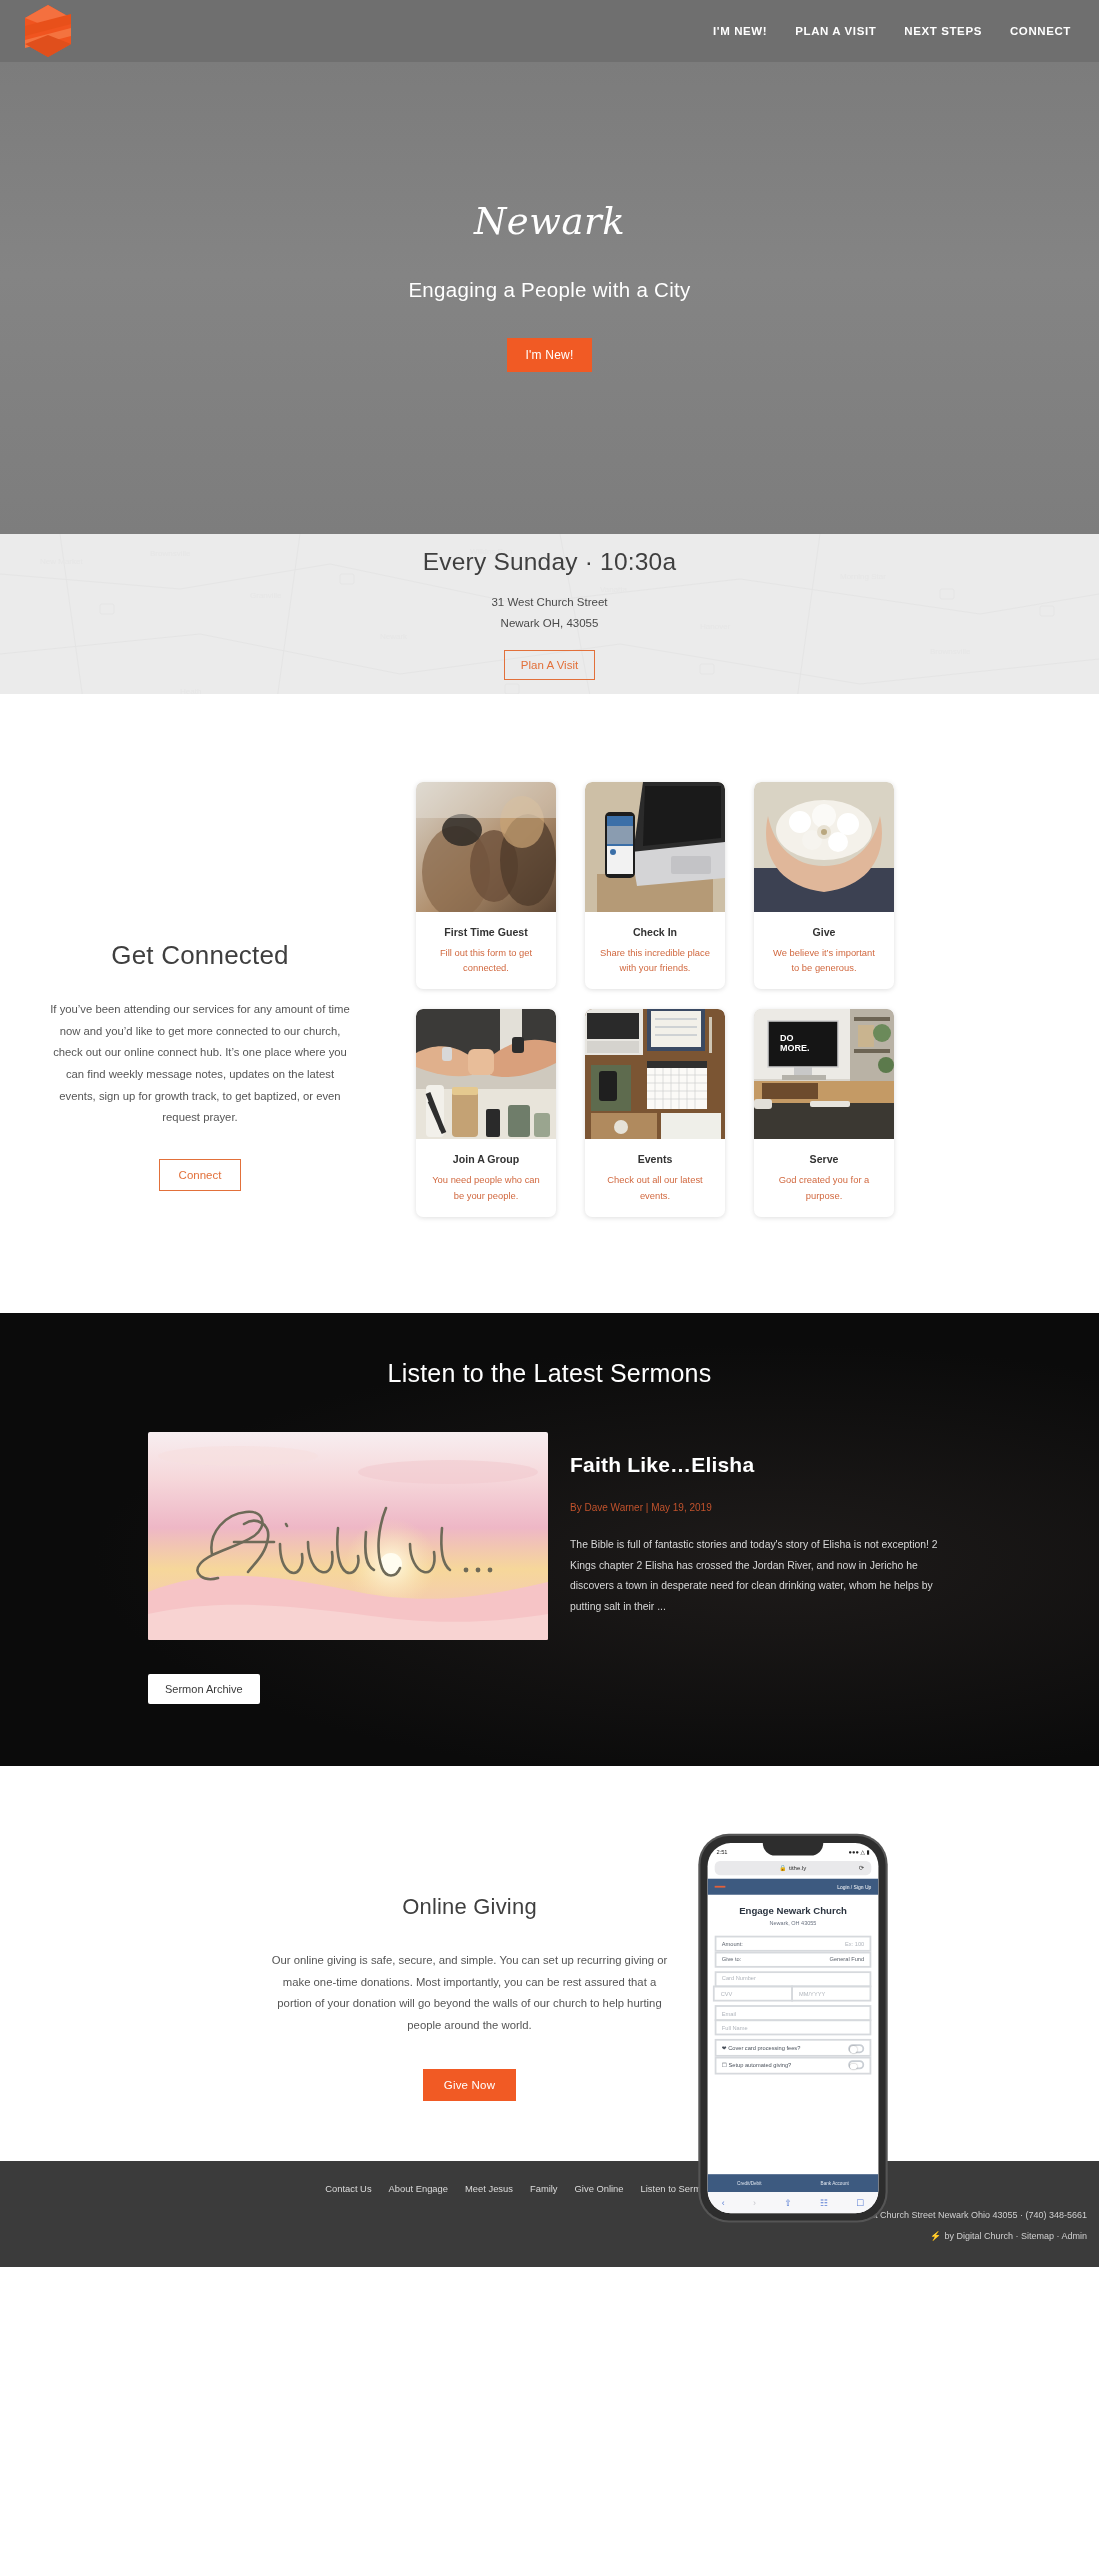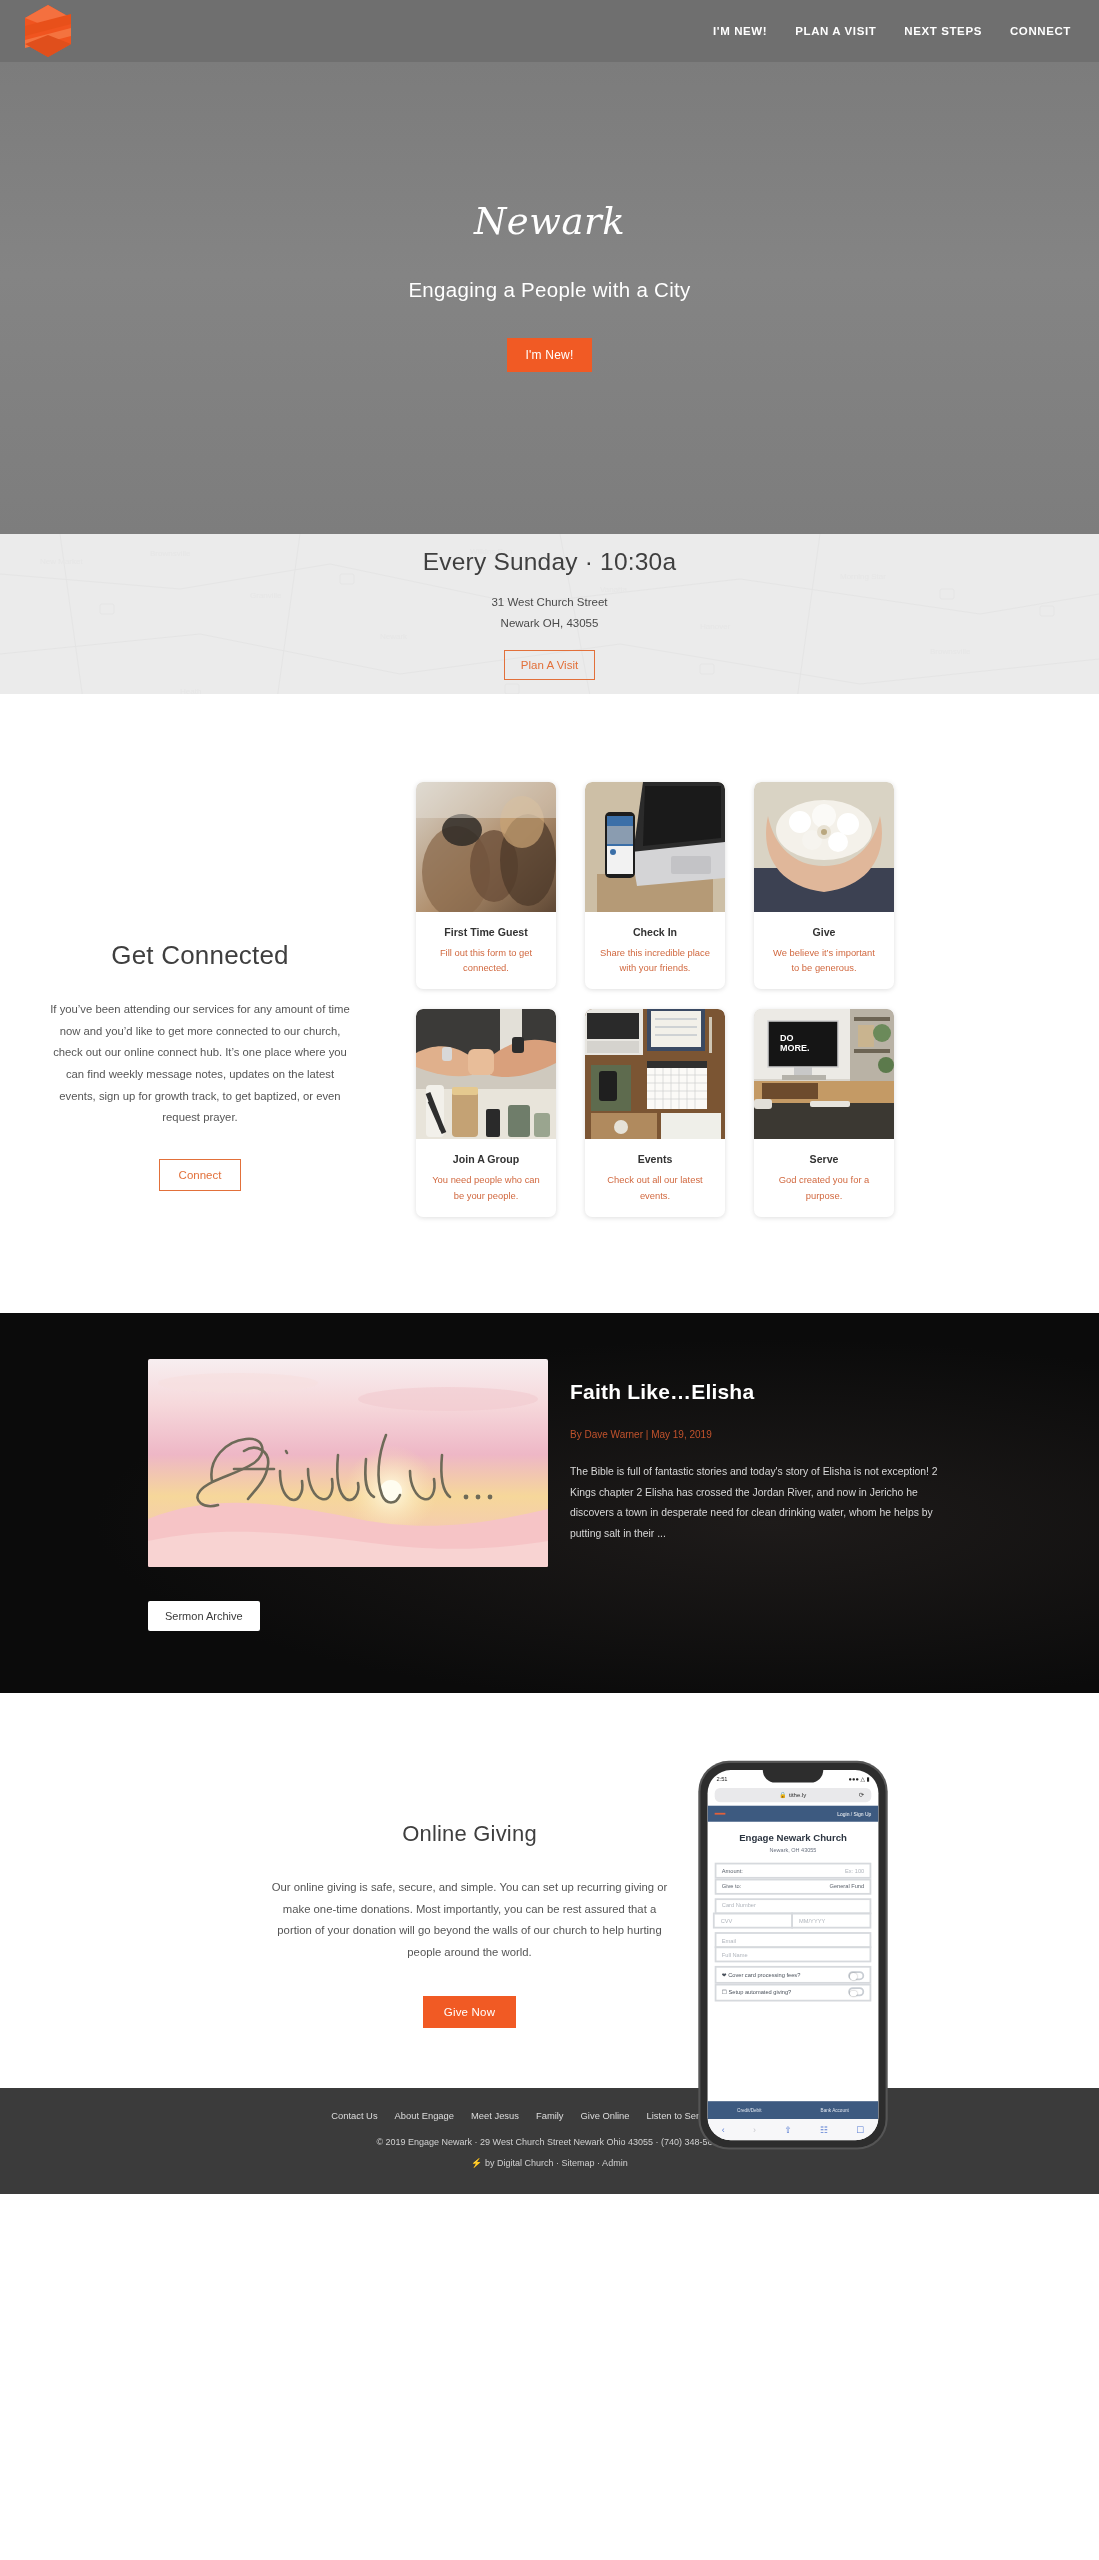--- a/index.html
+++ b/index.html
@@ -439,22 +439,22 @@
     display: flex;
     align-items: center;
     justify-content: space-around;
     color: #5b7fd4;
     font-size: 5px;
   }
 
   
   .site-footer {
     background: #3b3b3b;
-    padding: 22px 0 26px 0;
-    text-align: center;
+    padding: 22px 12px 26px 0;
+    text-align: right;
   }
   .foot-links {
     display: flex;
     justify-content: center;
     gap: 17px;
     flex-wrap: wrap;
   }
   .foot-link {
     color: #dcdcdc;
     font-size: 9.4px;
@@ -705,20 +705,21 @@
         </svg>
       </div>
       <div class="card-title">Serve</div>
       <div class="card-sub">God created you for a purpose.</div>
     </div>
 
   </div>
 </section>
 
 <section class="sermons">
+  <div class="sermons-title">Listen to the Latest Sermons</div>
   <div class="sermon-row">
     <div class="sermon-thumb">
       <svg width="400" height="208" viewBox="0 0 400 208" preserveAspectRatio="none">
         <defs>
           <linearGradient id="sky" x1="0" y1="0" x2="0" y2="1">
             <stop offset="0%" stop-color="#f7eef0"></stop>
             <stop offset="22%" stop-color="#f6d8db"></stop>
             <stop offset="46%" stop-color="#eeb7c6"></stop>
             <stop offset="66%" stop-color="#f6d79a"></stop>
             <stop offset="100%" stop-color="#f3c0c6"></stop>

